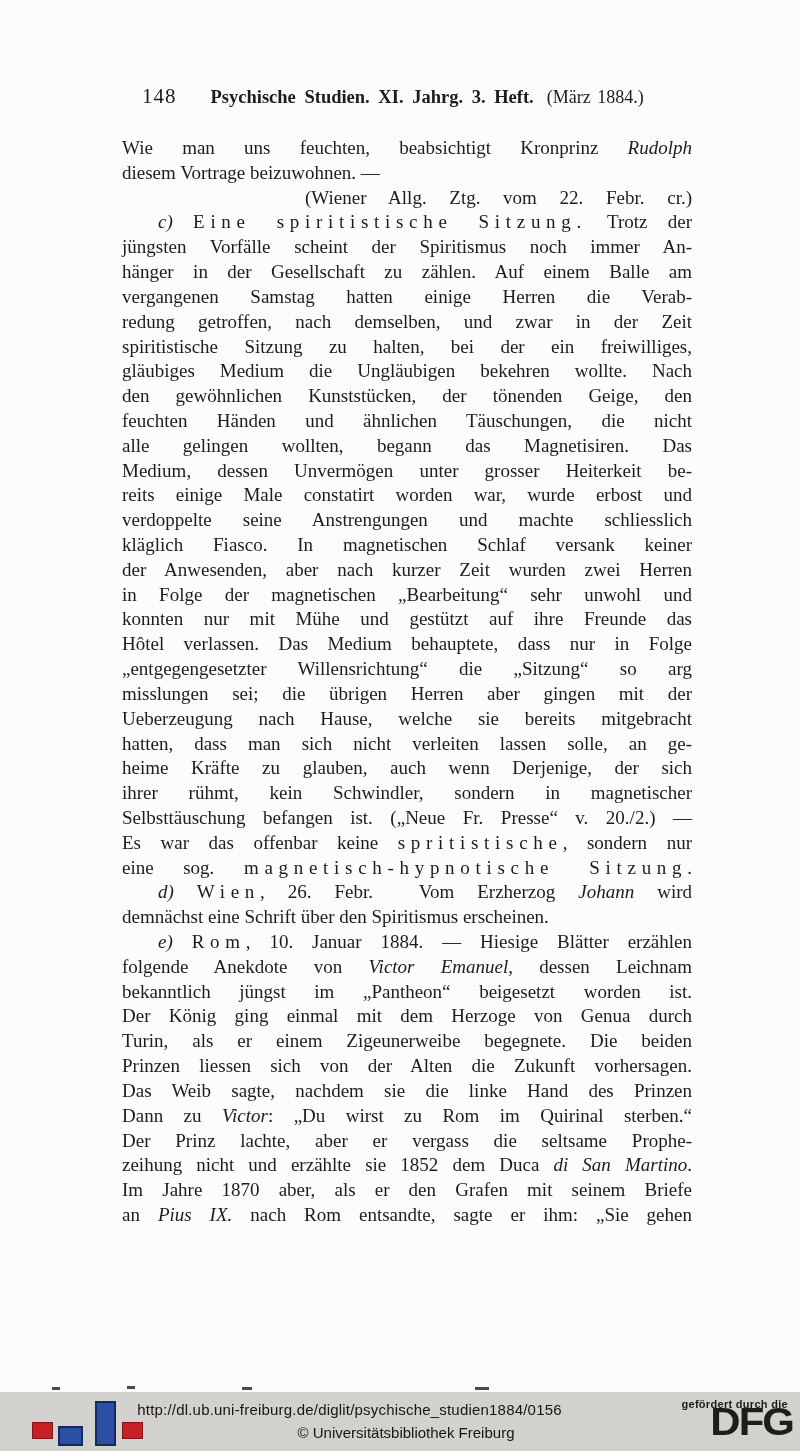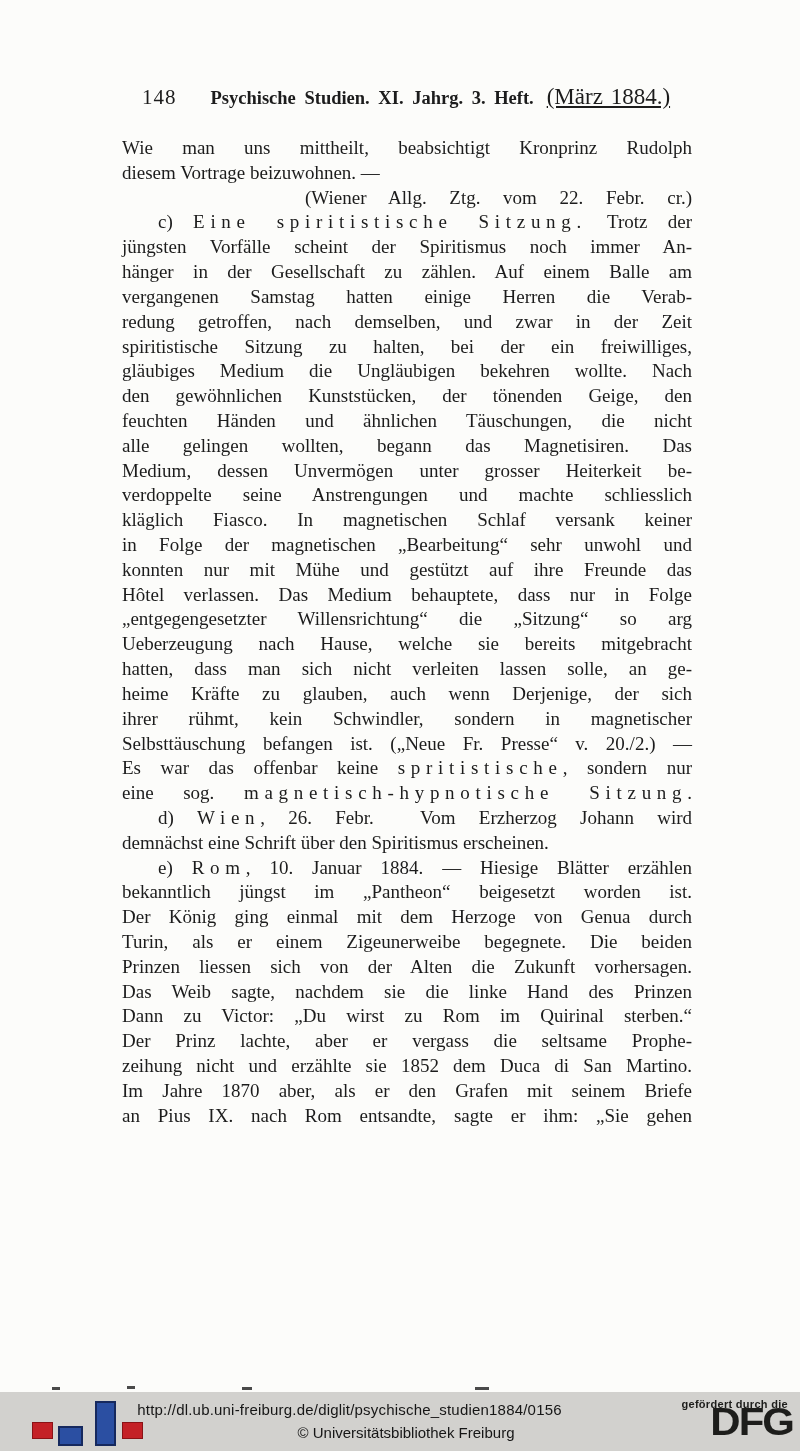--- a/index.html
+++ b/index.html
@@ -10,32 +10,32 @@
   }
   html,body{margin:0;padding:0;}
   body{width:800px;height:1451px;overflow:hidden;background:var(--paper);
        font-family:"Liberation Serif",serif;color:var(--ink);position:relative;}
   .page{position:absolute;inset:0;}
 
   
   .hdr{position:absolute;left:122px;top:84px;width:575px;display:flex;align-items:baseline;}
   .hdr .pgnum{font-size:21px;letter-spacing:1px;margin-left:20px;}
   .hdr .ttl{font-weight:bold;font-size:18.5px;margin-left:34px;word-spacing:4px;}
-  .hdr .dt{font-size:23px;margin-left:13px;word-spacing:2px;text-decoration:underline;}
+  .hdr .dt{font-size:18px;margin-left:13px;word-spacing:2px;}
 
   
   .bodytext{position:absolute;left:122px;top:136px;width:570px;}
   .ln{font-size:19px;line-height:24.82px;height:24.82px;white-space:pre-wrap;
       text-align:justify;overflow:visible;}
   .ln.j{text-align-last:justify;}
   .ln.l{text-align:left;text-align-last:left;}
   .ln.ind{text-indent:36px;}
   .ln.wien{text-align:left;padding-left:183px;box-sizing:border-box;
            text-align-last:justify;word-spacing:2px;}
-  .ln .i{}
+  .ln .i{font-style:italic;}
   .ln .g{letter-spacing:0.30em;}
 
   
   .frag{position:absolute;background:#2a2a2a;height:3px;opacity:.85;}
 
   
   .fbar{position:absolute;left:0;top:1392px;width:800px;height:59px;background:var(--bar);}
   .furl{position:absolute;left:0;top:1401px;width:699px;text-align:center;
         font-family:"Liberation Sans",sans-serif;font-size:15px;color:#161616;letter-spacing:.2px;}
   .fcopy{position:absolute;left:6px;top:1424px;width:800px;text-align:center;
@@ -62,50 +62,54 @@
 
 <div class="page">
 
   <div class="hdr">
     <span class="pgnum">148</span>
     <span class="ttl">Psychische Studien.  XI. Jahrg.  3. Heft.</span>
     <span class="dt">(März 1884.)</span>
   </div>
 
   <div class="bodytext">
-      <div class="ln j"><span>Wie man uns mittheilt, beabsichtigt Kronprinz </span><span class="i">Rudolph</span></div>
+      <div class="ln j"><span>Wie man uns feuchten, beabsichtigt Kronprinz </span><span class="i">Rudolph</span></div>
       <div class="ln l"><span>diesem Vortrage beizuwohnen. —</span></div>
       <div class="ln wien"><span>(Wiener Allg. Ztg. vom 22. Febr. cr.)</span></div>
       <div class="ln j ind"><span class="i">c)</span><span> </span><span class="g">Eine spiritistische Sitzung.</span><span> Trotz der</span></div>
       <div class="ln j"><span>jüngsten Vorfälle scheint der Spiritismus noch immer An-</span></div>
       <div class="ln j"><span>hänger in der Gesellschaft zu zählen. Auf einem Balle am</span></div>
       <div class="ln j"><span>vergangenen Samstag hatten einige Herren die Verab-</span></div>
       <div class="ln j"><span>redung getroffen, nach demselben, und zwar in der Zeit</span></div>
       <div class="ln j"><span>spiritistische Sitzung zu halten, bei der ein freiwilliges,</span></div>
       <div class="ln j"><span>gläubiges Medium die Ungläubigen bekehren wollte. Nach</span></div>
       <div class="ln j"><span>den gewöhnlichen Kunststücken, der tönenden Geige, den</span></div>
       <div class="ln j"><span>feuchten Händen und ähnlichen Täuschungen, die nicht</span></div>
       <div class="ln j"><span>alle gelingen wollten, begann das Magnetisiren. Das</span></div>
       <div class="ln j"><span>Medium, dessen Unvermögen unter grosser Heiterkeit be-</span></div>
+      <div class="ln j"><span>reits einige Male constatirt worden war, wurde erbost und</span></div>
       <div class="ln j"><span>verdoppelte seine Anstrengungen und machte schliesslich</span></div>
       <div class="ln j"><span>kläglich Fiasco. In magnetischen Schlaf versank keiner</span></div>
+      <div class="ln j"><span>der Anwesenden, aber nach kurzer Zeit wurden zwei Herren</span></div>
       <div class="ln j"><span>in Folge der magnetischen „Bearbeitung“ sehr unwohl und</span></div>
       <div class="ln j"><span>konnten nur mit Mühe und gestützt auf ihre Freunde das</span></div>
       <div class="ln j"><span>Hôtel verlassen. Das Medium behauptete, dass nur in Folge</span></div>
       <div class="ln j"><span>„entgegengesetzter Willensrichtung“ die „Sitzung“ so arg</span></div>
+      <div class="ln j"><span>misslungen sei; die übrigen Herren aber gingen mit der</span></div>
       <div class="ln j"><span>Ueberzeugung nach Hause, welche sie bereits mitgebracht</span></div>
       <div class="ln j"><span>hatten, dass man sich nicht verleiten lassen solle, an ge-</span></div>
       <div class="ln j"><span>heime Kräfte zu glauben, auch wenn Derjenige, der sich</span></div>
       <div class="ln j"><span>ihrer rühmt, kein Schwindler, sondern in magnetischer</span></div>
       <div class="ln j"><span>Selbsttäuschung befangen ist. („Neue Fr. Presse“ v. 20./2.) —</span></div>
       <div class="ln j"><span>Es war das offenbar keine </span><span class="g">spritistische</span><span>, sondern nur</span></div>
       <div class="ln j"><span>eine sog. </span><span class="g">magnetisch-hypnotische Sitzung</span><span>.</span></div>
       <div class="ln j ind"><span class="i">d)</span><span> </span><span class="g">Wien</span><span>, 26. Febr.  Vom Erzherzog </span><span class="i">Johann</span><span> wird</span></div>
       <div class="ln l"><span>demnächst eine Schrift über den Spiritismus erscheinen.</span></div>
       <div class="ln j ind"><span class="i">e)</span><span> </span><span class="g">Rom</span><span>, 10. Januar 1884. — Hiesige Blätter erzählen</span></div>
+      <div class="ln j"><span>folgende Anekdote von </span><span class="i">Victor Emanuel</span><span>, dessen Leichnam</span></div>
       <div class="ln j"><span>bekanntlich jüngst im „Pantheon“ beigesetzt worden ist.</span></div>
       <div class="ln j"><span>Der König ging einmal mit dem Herzoge von Genua durch</span></div>
       <div class="ln j"><span>Turin, als er einem Zigeunerweibe begegnete. Die beiden</span></div>
       <div class="ln j"><span>Prinzen liessen sich von der Alten die Zukunft vorhersagen.</span></div>
       <div class="ln j"><span>Das Weib sagte, nachdem sie die linke Hand des Prinzen</span></div>
       <div class="ln j"><span>Dann zu </span><span class="i">Victor</span><span>: „Du wirst zu Rom im Quirinal sterben.“</span></div>
       <div class="ln j"><span>Der Prinz lachte, aber er vergass die seltsame Prophe-</span></div>
       <div class="ln j"><span>zeihung nicht und erzählte sie 1852 dem Duca </span><span class="i">di San Martino</span><span>.</span></div>
       <div class="ln j"><span>Im Jahre 1870 aber, als er den Grafen mit seinem Briefe</span></div>
       <div class="ln j"><span>an </span><span class="i">Pius IX.</span><span> nach Rom entsandte, sagte er ihm: „Sie gehen</span></div>

